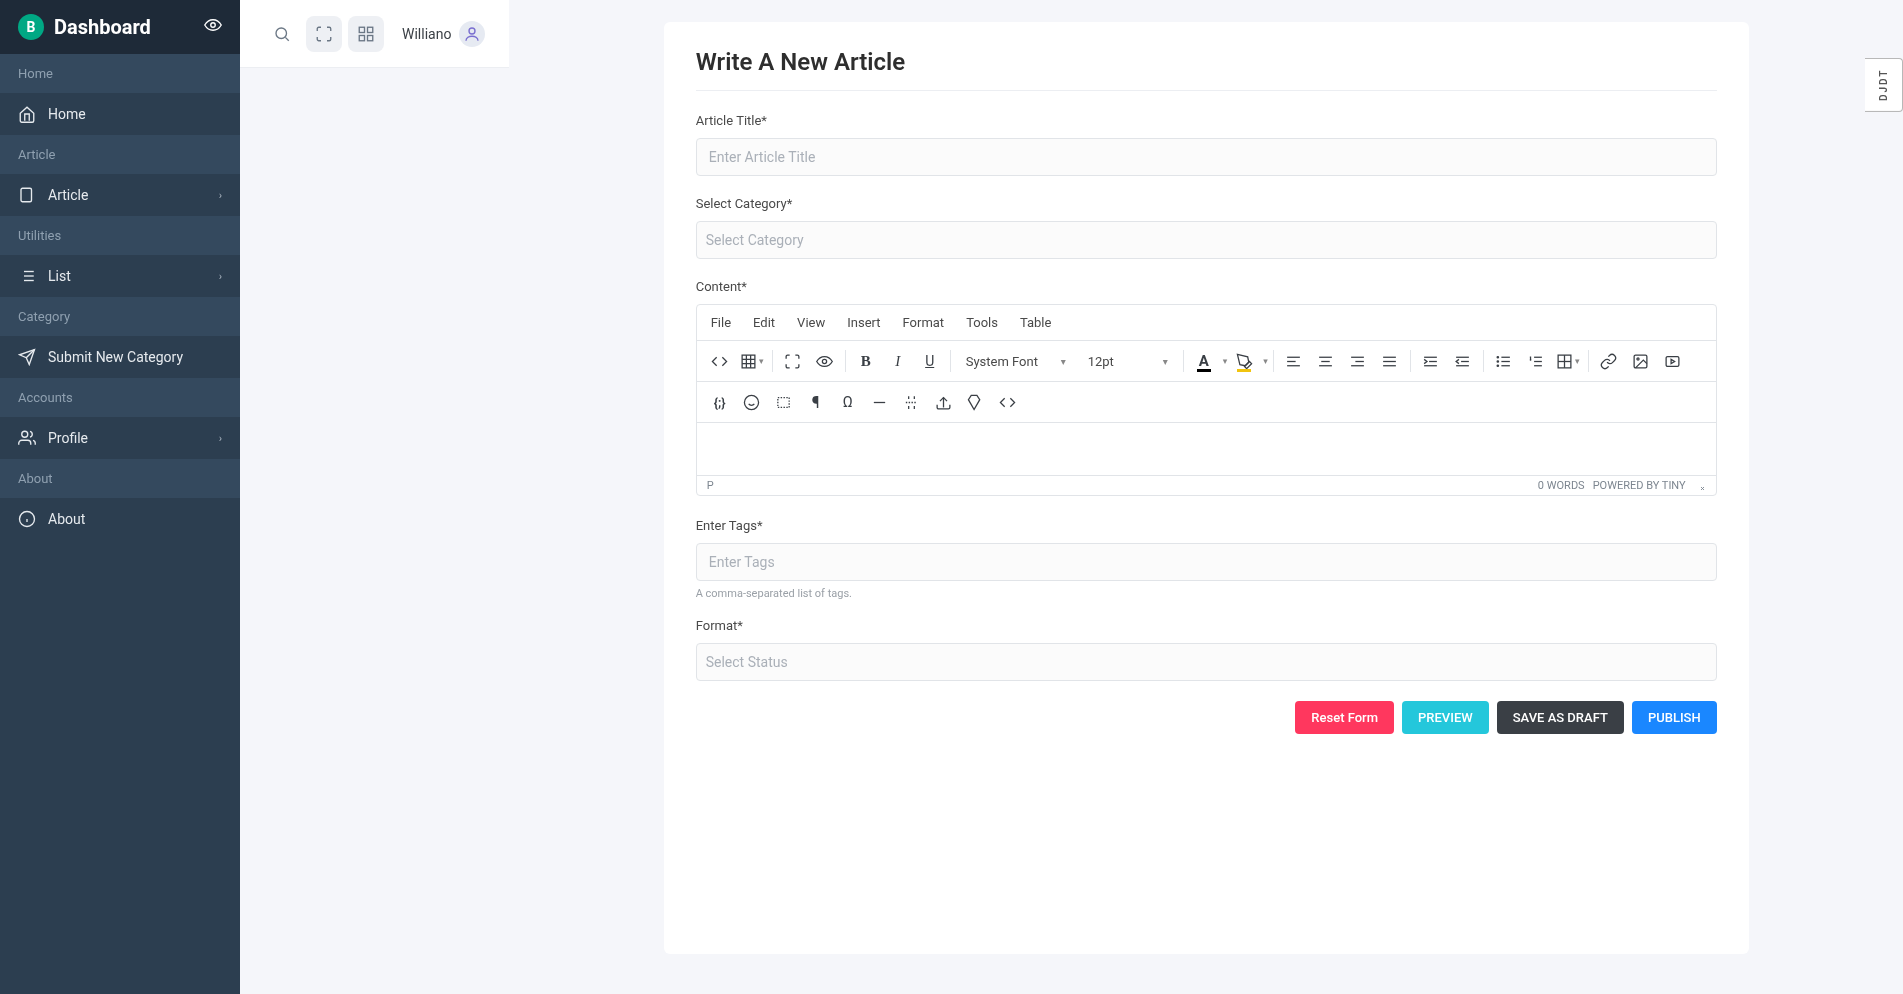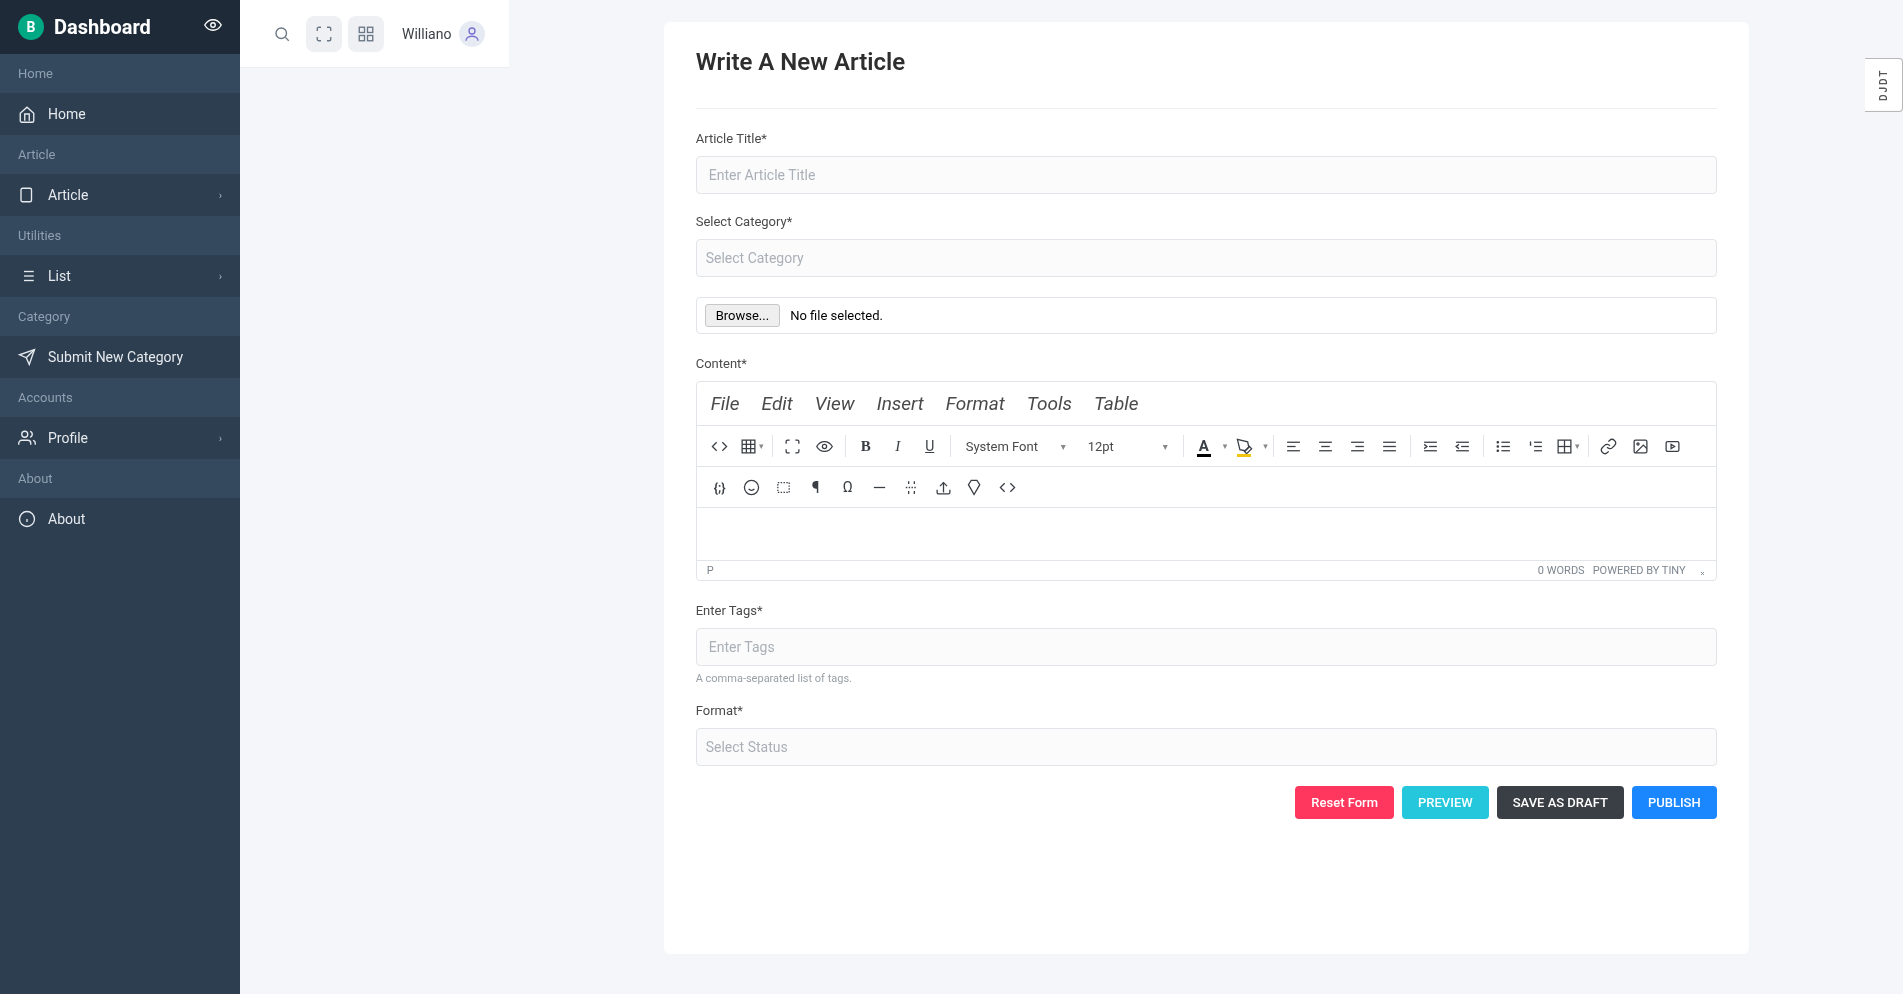--- a/index.html
+++ b/index.html
@@ -20,33 +20,33 @@
 .main { flex:1; display:flex; background:#f5f6fa; }
 .topbar { height:68px; background:#fff; display:flex; align-items:center; padding:0 24px; border-bottom:1px solid #eceef2; }
 .topbar-icon { width:36px; height:36px; display:flex; align-items:center; justify-content:center; border-radius:8px; margin-right:6px; cursor:pointer; color:#6b7785; }
 .topbar-icon.boxed { background:#eef0f4; }
 .topbar-right { margin-left:auto; display:flex; align-items:center; gap:12px; }
 .user { display:flex; align-items:center; gap:8px; font-size:14px; color:#3a3f45; }
 .avatar { width:26px; height:26px; border-radius:50%; background:#e6eaf2; display:flex; align-items:center; justify-content:center; }
 
 .content-wrap { flex:1; padding:22px 0 40px; overflow:auto; display:flex; justify-content:center; }
 .card { width:1085px; background:#fff; border-radius:6px; padding:26px 32px 30px; }
-.card-title { font-size:24px; font-weight:600; color:#2e2e2e; padding-bottom:32px; border-bottom:1px solid #eceef2; margin-bottom:22px; }
+.card-title { font-size:24px; font-weight:600; color:#2e2e2e; padding-bottom:14px; border-bottom:1px solid #eceef2; margin-bottom:22px; }
 
 .form-label { font-size:13px; color:#4a4a4a; margin-bottom:10px; display:block; }
 .form-input, .form-select { width:100%; padding:10px 12px; border:1px solid #e1e4e8; border-radius:4px; font-size:14px; color:#333; margin-bottom:20px; background:#fbfbfb; }
 .form-input::placeholder { color:#aab0b8; }
 .form-select { color:#aab0b8;padding-left:9px; }
 .file-wrap { border:1px solid #e1e4e8; border-radius:4px; padding:6px 8px; margin-bottom:22px; display:flex; align-items:center; font-size:13px; background:#fff; }
 .browse-btn { background:#efefef; border:1px solid #c7c7c7; border-radius:3px; padding:3px 10px; font-size:13px; margin-right:10px; cursor:pointer; }
 .help-text { font-size:11px; color:#9aa0a7; margin-top:-14px; margin-bottom:18px; }
 
 
 .editor { border:1px solid #e1e4e8; border-radius:4px; margin-bottom:22px; }
-.menu-bar { display:flex; gap:22px; padding:10px 14px; border-bottom:1px solid #e1e4e8; font-size:19px; color:#4a4a4a;font-style:italic; }
+.menu-bar { display:flex; gap:22px; padding:10px 14px; border-bottom:1px solid #e1e4e8; font-size:13px; color:#4a4a4a; }
 .menu-bar span { cursor:pointer; }
 .toolbar { display:flex; flex-wrap:wrap; align-items:center; padding:5px 8px; border-bottom:1px solid #e1e4e8; gap:2px; }
 .tb-btn { width:30px; height:30px; display:flex; align-items:center; justify-content:center; cursor:pointer; color:#3a3f45; border-radius:3px; font-size:15px; }
 .tb-sep { width:1px; height:22px; background:#e1e4e8; margin:0 3px; }
 .tb-select { display:flex; align-items:center; padding:0 10px; height:30px; font-size:13px; color:#4a4a4a; cursor:pointer; gap:8px; }
 .tb-select .caret { font-size:10px; color:#888; }
 .font-sel { width:120px; justify-content:space-between; }
 .size-sel { width:100px; justify-content:space-between; }
 .editor-body { height:52px; background:#fff; }
 .editor-foot { display:flex; justify-content:space-between; align-items:center; padding:3px 10px; font-size:11px; color:#7d8690; border-top:1px solid #e1e4e8; text-transform:uppercase; }
@@ -199,24 +199,20 @@
   <div class="content-wrap">
     <div class="card">
       <h2 class="card-title">Write A New Article</h2>
 
       <label class="form-label">Article Title*</label>
       <input class="form-input" placeholder="Enter Article Title" style="">
 
       <label class="form-label">Select Category*</label>
       <div class="form-select">Select Category</div>
 
-      <div class="file-wrap">
-        <button class="browse-btn">Browse...</button>
-        <span>No file selected.</span>
-      </div>
 
       <label class="form-label">Content*</label>
       <div class="editor">
         <div class="menu-bar">
           <span>File</span>
           <span>Edit</span>
           <span>View</span>
           <span>Insert</span>
           <span>Format</span>
           <span>Tools</span>

